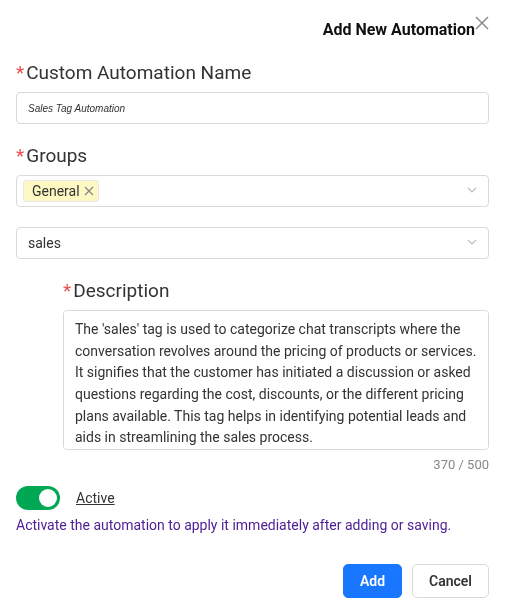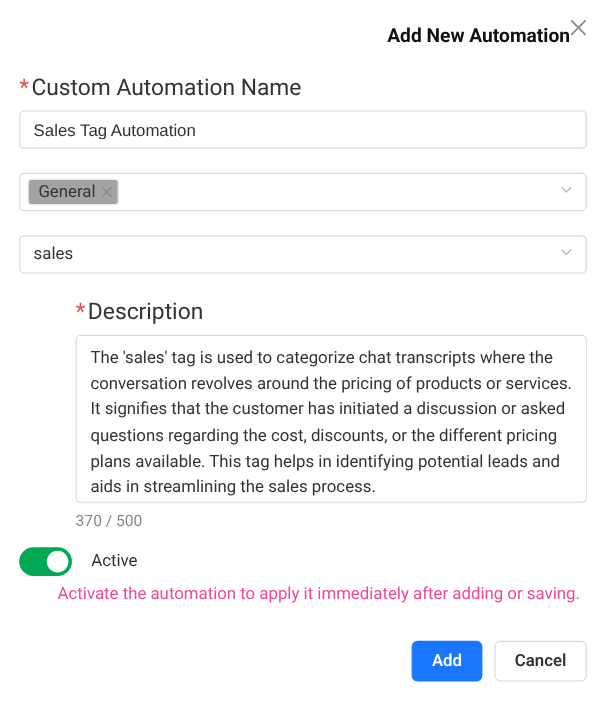--- a/index.html
+++ b/index.html
@@ -46,24 +46,25 @@
   .req {
     color: #ee4d4f;
     margin-right: 2px;
   }
   .text-input {
     width: 100%;
     height: 32px;
     border: 1px solid #d9d9d9;
     border-radius: 4px;
     padding: 0 11px;
-    font-size: 14px;
+    font-size: 10px;
     color: #333;
     outline: none;
     background:#fff;
+    font-style:italic;
   }
   .select {
     width: 100%;
     min-height: 32px;
     border: 1px solid #d9d9d9;
     border-radius: 4px;
     padding: 3px 28px 3px 4px;
     display: flex;
     align-items: center;
     flex-wrap: wrap;
@@ -76,21 +77,21 @@
   }
   .select .chevron {
     position: absolute;
     right: 10px;
     top: 50%;
     transform: translateY(-50%);
     color: #bbb;
     pointer-events: none;
   }
   .tag-chip {
-    background: #a3a3a3;
+    background: #fef9c3;
     border: 1px solid #e8e8e8;
     border-radius: 3px;
     padding: 2px 4px 2px 8px;
     display: inline-flex;
     align-items: center;
     font-size: 14px;
     color: #333;
     margin: 1px 2px;
   }
   .tag-chip .remove {
@@ -112,30 +113,32 @@
     font-size: 14px;
     font-family: inherit;
     color: #333;
     resize: none;
     outline: none;
     line-height: 1.55;
     height: 140px;
     background:#fff;
   }
   .counter {
+    text-align: right;
     font-size: 13px;
     color: #888;
     margin-top: 4px;
   }
   .desc-field { margin-bottom: 6px; padding-left: 47px; }
   .toggle-row {
     display: flex;
     align-items: center;
     margin-top: 14px;
     margin-bottom: 6px;
+    text-decoration: underline;
   }
   .switch {
     width: 44px;
     height: 24px;
     border-radius: 12px;
     background: #00a854;
     position: relative;
     cursor: pointer;
     flex-shrink: 0;
   }
@@ -148,23 +151,22 @@
     top: 3px;
     right: 3px;
   }
   .toggle-label {
     margin-left: 16px;
     font-size: 14px;
     color: #333;
   }
   .help-text {
     font-size: 14px;
-    color: #ec4899;
+    color: #4c1d95;
     line-height: 1.4;
-    margin-left: 32px;
   }
   .footer {
     display: flex;
     justify-content: flex-end;
     gap: 10px;
     margin-top: 28px;
   }
   .btn {
     height: 34px;
     padding: 0 16px;
@@ -202,20 +204,23 @@
 </div>
 
 <div class="field">
   <label class="label">
     <span class="req">*</span><span>Custom Automation Name</span>
   </label>
   <input type="text" class="text-input" value="Sales Tag Automation" style="">
 </div>
 
 <div class="field">
+  <label class="label">
+    <span class="req">*</span><span>Groups</span>
+  </label>
   <div class="select">
     <span class="tag-chip">
       <span>General</span>
       <span class="remove">
         <svg width="10" height="10" viewBox="0 0 10 10" fill="none" stroke="currentColor" stroke-width="1.2">
           <line x1="1" y1="1" x2="9" y2="9"></line>
           <line x1="9" y1="1" x2="1" y2="9"></line>
         </svg>
       </span>
     </span>

